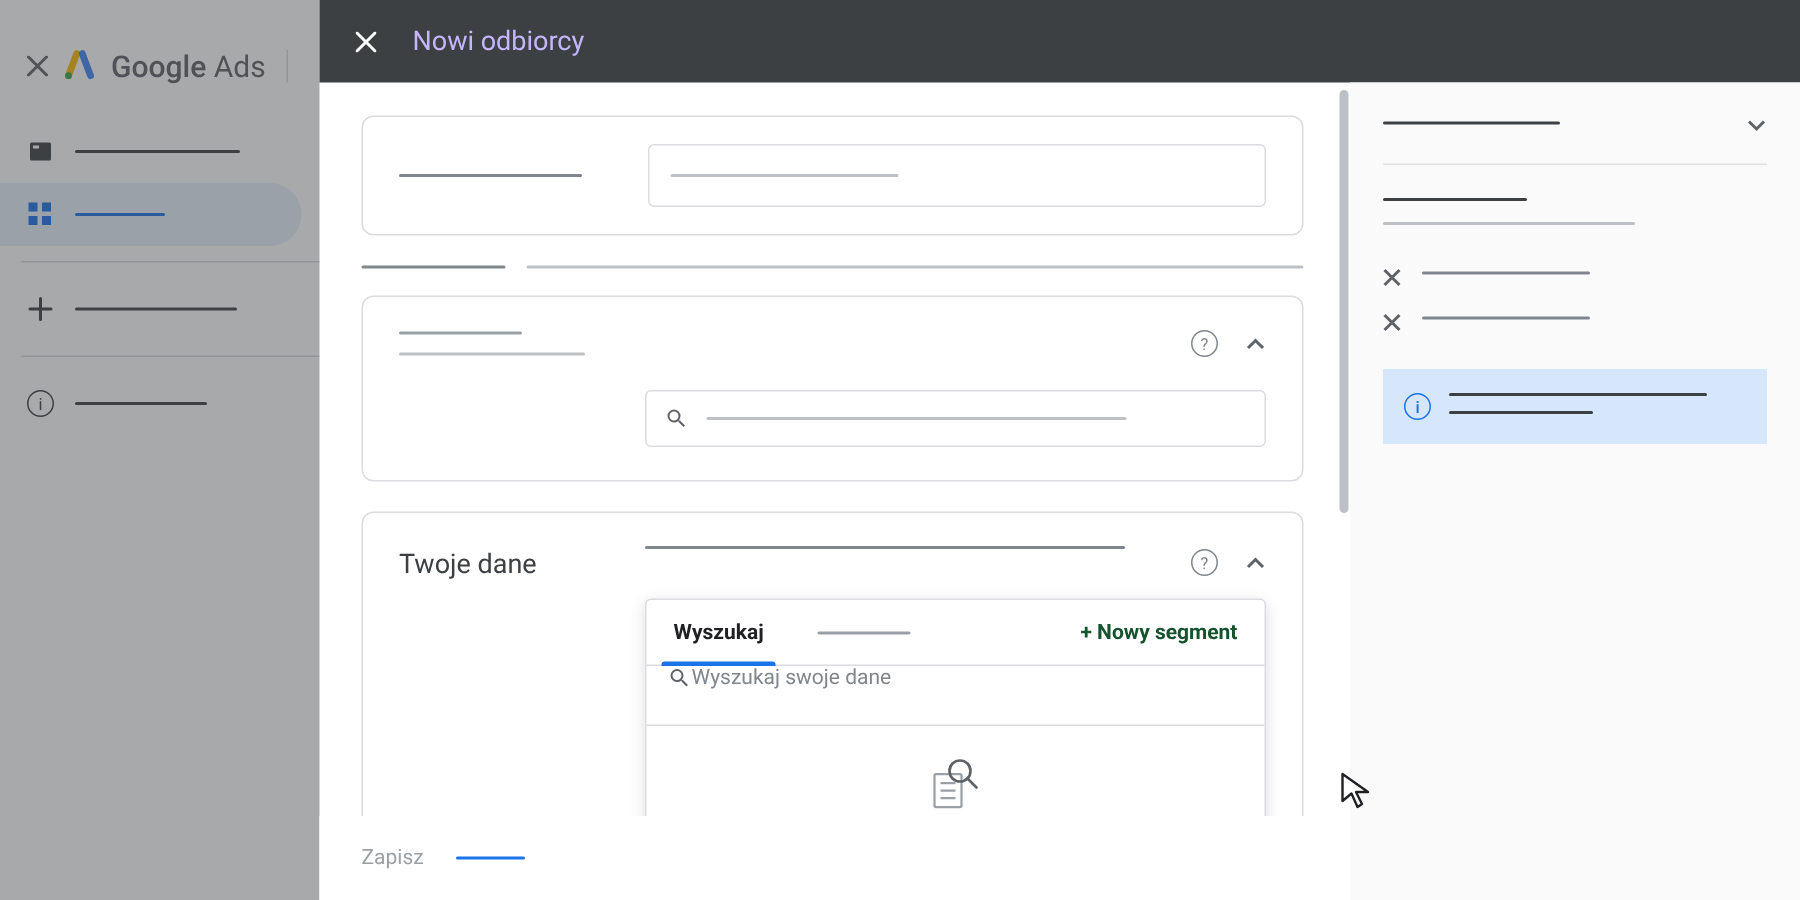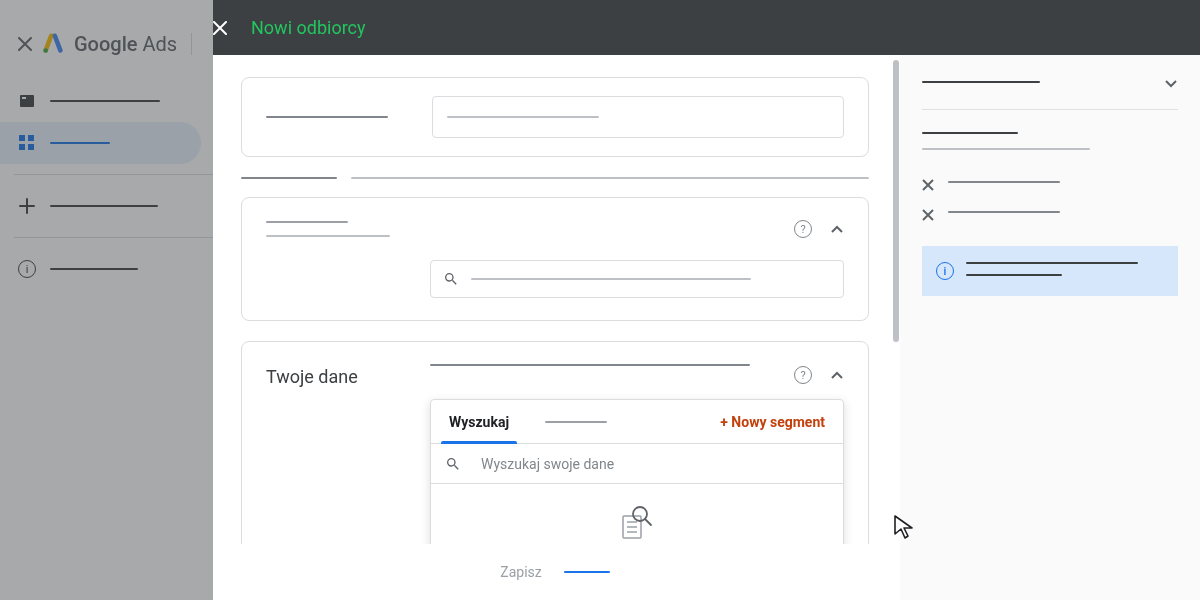--- a/index.html
+++ b/index.html
@@ -31,22 +31,22 @@
   .nav-item svg, .nav-item .icon { width: 18px; height: 18px; flex: 0 0 18px; }
   .nav-sep { height: 1px; background: #dadce0; margin: 10px 0 10px 14px; }
 
   .sidebar .mask {
     position: absolute; inset: 0; background: rgba(60,64,67,0.45);
   }
 
   
   .topbar {
     position: absolute; left: 213px; right: 0; top: 0; height: 55px;
-    background: #3c4043; color: #22c55e; display: flex; align-items: center;
-    gap: 24px;
+    background: #3c4043; color: #c4b5fd; display: flex; align-items: center;
+    padding-left: 24px; gap: 24px;
   }
   .topbar .close-x { width: 14px; height: 14px; cursor: pointer; }
   .topbar .title { font-size: 18px; font-weight: 400; }
 
   
   .main {
     position: absolute; left: 213px; top: 55px; width: 684px; height: 545px;
     padding: 22px 28px 0 28px; overflow: hidden;
   }
   .scroll-track {
@@ -114,41 +114,40 @@
   .tab {
     padding: 0 18px; height: 100%; display: flex; align-items: center;
     font-size: 14px; color: #5f6368; position: relative;
   }
   .tab.active { color: #202124; }
   .tab.active::after {
     content: ""; position: absolute; left: 10px; right: 10px; bottom: -1px;
     height: 3px; background: #1a73e8; border-radius: 2px 2px 0 0;
   }
   .tabs-row .spacer { flex: 1; }
-  .new-segment { color: #c2410c; font-size: 14px; padding-right: 18px; cursor: pointer; }
+  .new-segment { color: #14532d; font-size: 14px; padding-right: 18px; cursor: pointer; }
 
   .tabs-search {
-    height: 40px; display: flex; align-items: center; gap: 20px; padding: 0 14px;
+    height: 40px; display: flex; gap: 0; padding: 0 14px;
     border-bottom: 1px solid #dadce0; font-size: 14px; color: #80868b;
   }
   .tabs-search svg { width: 16px; height: 16px; fill: #5f6368; }
 
   .tabs-body {
     height: 90px; display: flex; flex-direction: column; align-items: center;
     justify-content: center; gap: 12px;
   }
   .tabs-illus { width: 40px; height: 40px; }
   .tabs-body-lines { display: flex; gap: 22px; }
 
   .footer {
     position: absolute; left: 213px; bottom: 0; width: 684px; height: 56px;
     background: #fff;
-    display: flex; align-items: center; gap: 22px; 
+    display: flex; align-items: center; gap: 22px; padding-left: 28px;
     font-size: 14px;
-    justify-content: center;
   }
   .footer .save { color: #9aa0a6; }
   .footer .cancel-ph { width: 46px; height: 2px; background: #1a73e8; border-radius: 1px; }
 
   
   .right {
     position: absolute; right: 0; top: 55px; width: 300px; height: 545px;
     background: #fafafa; padding: 20px 22px;
   }
   .right .summary-head {

